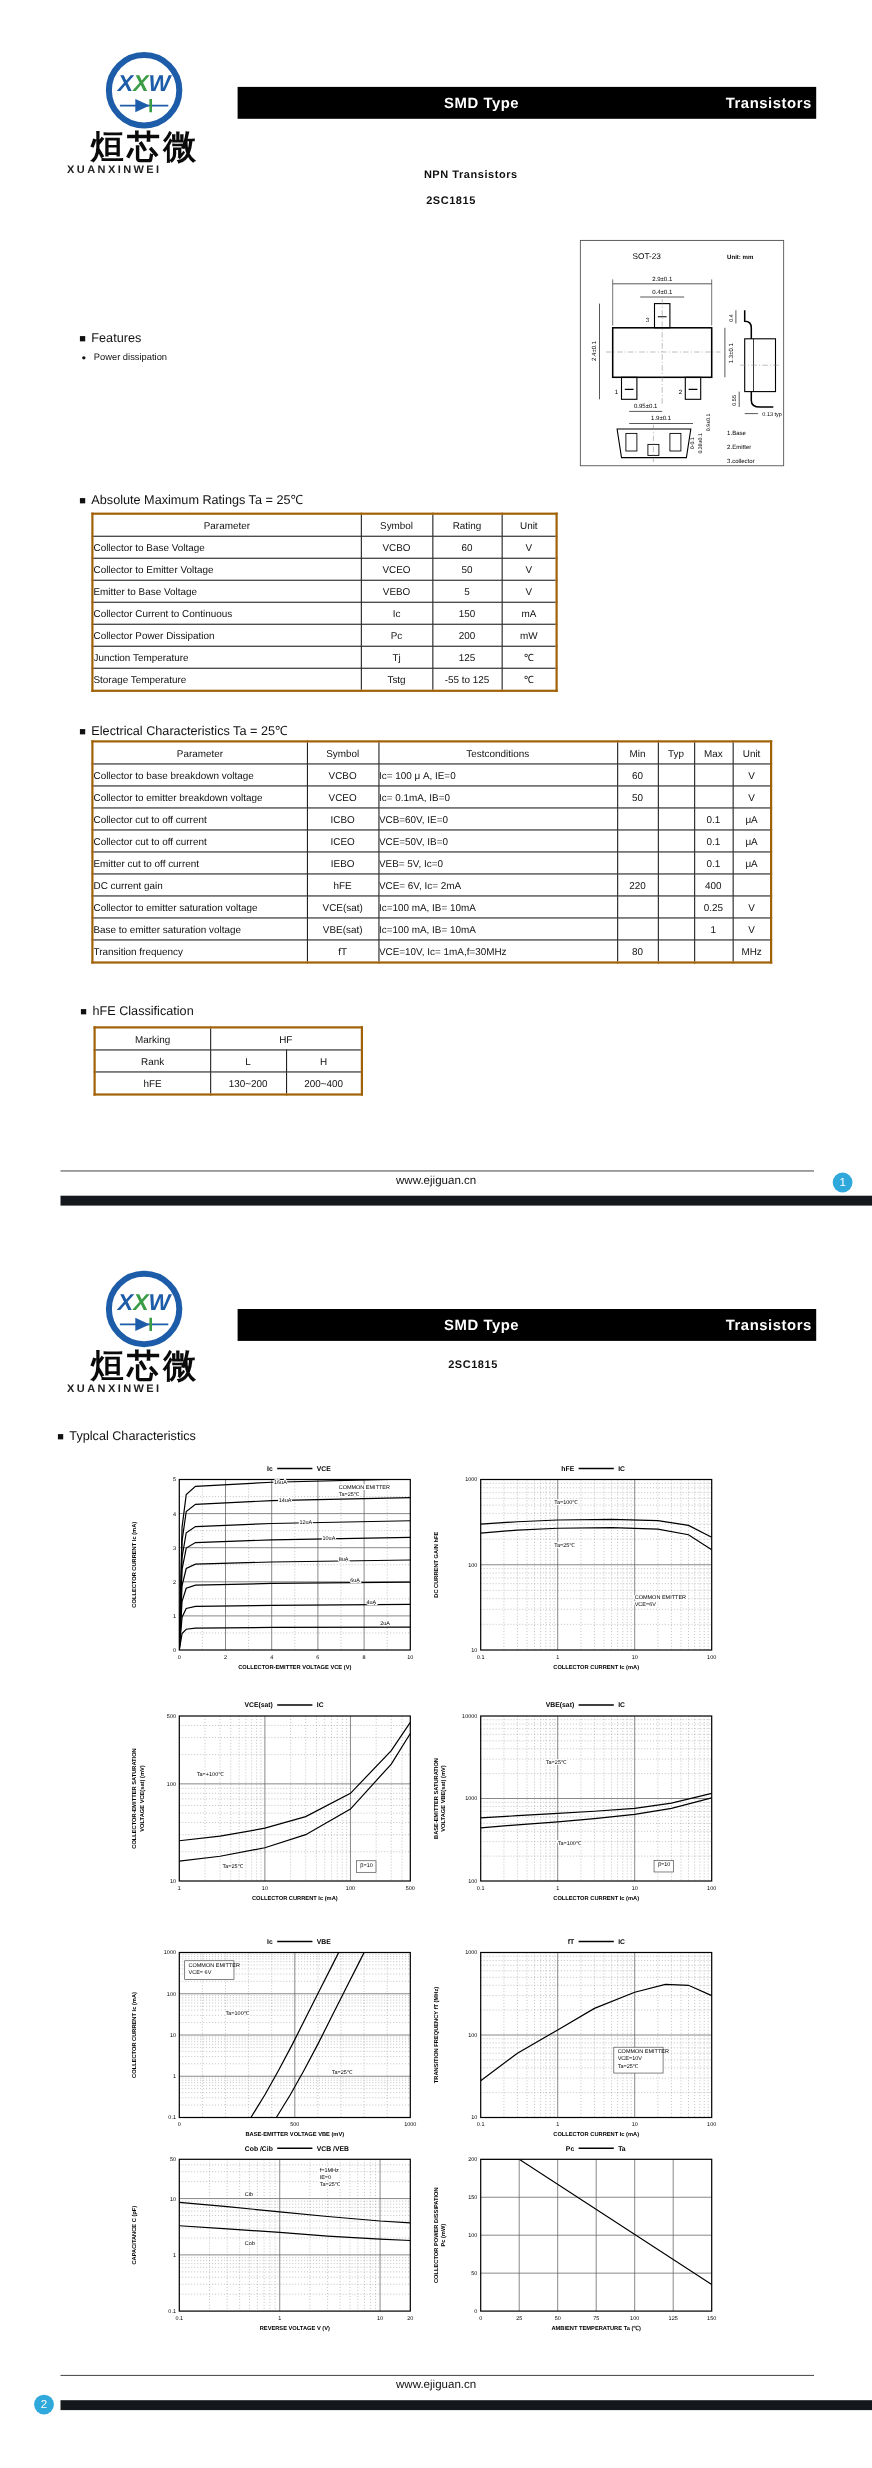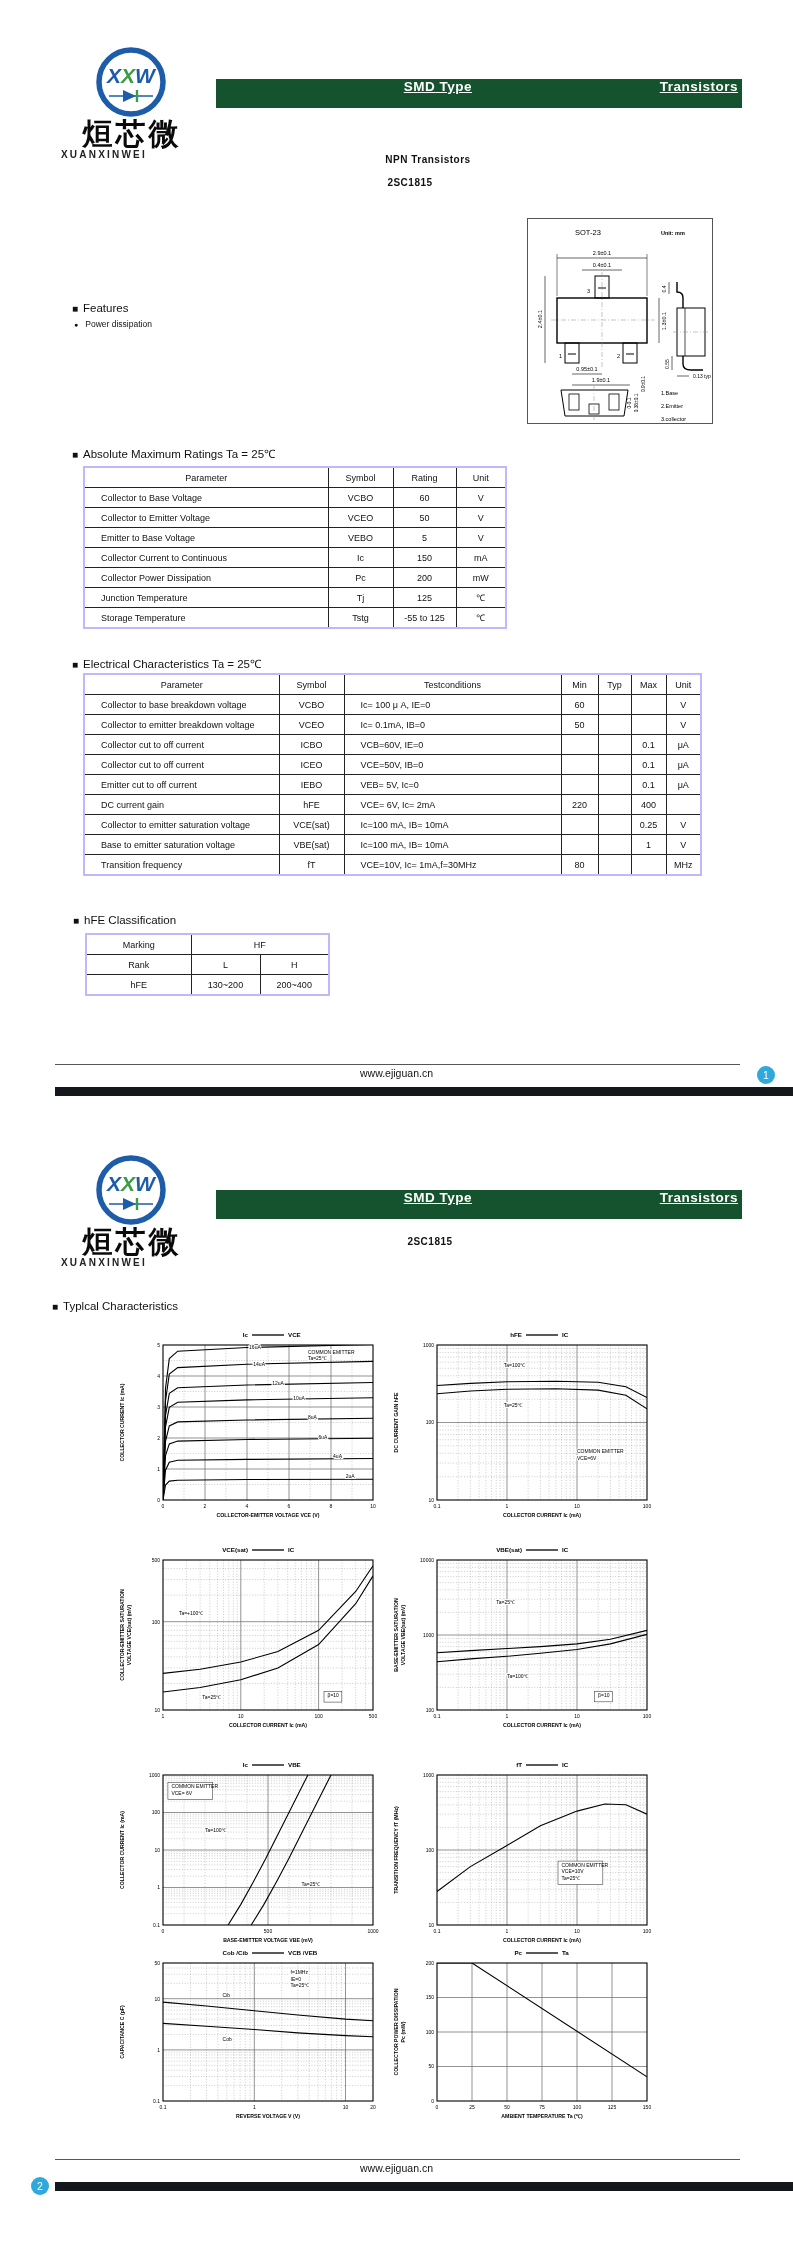--- a/index.html
+++ b/index.html
@@ -1,31 +1,31 @@
 <!DOCTYPE html>
 <html><head>
 <meta charset="utf-8">
 <style>
   html,body{margin:0;padding:0;background:#e8e8e8;}
   .sheet{position:relative;width:793px;height:2244px;background:#fff;margin:0 auto;
          font-family:"Liberation Sans",sans-serif;color:#111;overflow:hidden;}
   .abs{position:absolute;}
-  .bar{background:#14532d;color:#fff;font-weight:bold;font-size:13.5px;display:flex;align-items:flex-start;text-decoration:underline;}
+  .bar{background:#000000;color:#fff;font-weight:bold;font-size:13.5px;display:flex;align-items:center;}
   .bar .c{flex:1;text-align:center;letter-spacing:.5px;}
   .bar .r{padding-right:4px;letter-spacing:.5px;}
   .title-npn{font-size:10px;font-weight:bold;text-align:center;letter-spacing:.5px;margin-top:12px;}
   .part{font-size:10px;font-weight:bold;text-align:center;letter-spacing:.5px;}
   .h-section{font-size:11.5px;}
   .h-section .sq{font-size:10px;margin-right:5px;}
   .feat{font-size:8.5px;}
   .feat .dot{font-size:7px;margin-right:7px;}
-  table{border-collapse:collapse;table-layout:fixed;border:2px solid #c4b5fd;background:#fff;}
+  table{border-collapse:collapse;table-layout:fixed;border:2px solid #a16207;background:#fff;}
   td,th{border:1px solid #222;font-size:9px;font-weight:normal;height:19px;text-align:center;
         padding:0 1px;overflow:hidden;white-space:nowrap;}
-  td.lft,th.lft{text-align:left;padding-left:16px;}
+  td.lft,th.lft{text-align:left;padding-left:0;}
   .logo-cn{font-size:30px;font-weight:bold;letter-spacing:3px;text-align:center;color:#0a0a0a;}
   .logo-en{font-size:10px;font-weight:bold;letter-spacing:2.2px;color:#222;}
   .url{font-size:10.5px;text-align:center;width:793px;}
   .footer-line{border-top:1px solid #555;height:0;}
   .footer-bar{background:#14181c;}
   .badge{width:18px;height:18px;border-radius:50%;background:#2fa8dc;color:#fff;font-size:10.5px;
          display:flex;align-items:center;justify-content:center;}
   svg text{font-family:"Liberation Sans",sans-serif;}
 </style>
 </head>

